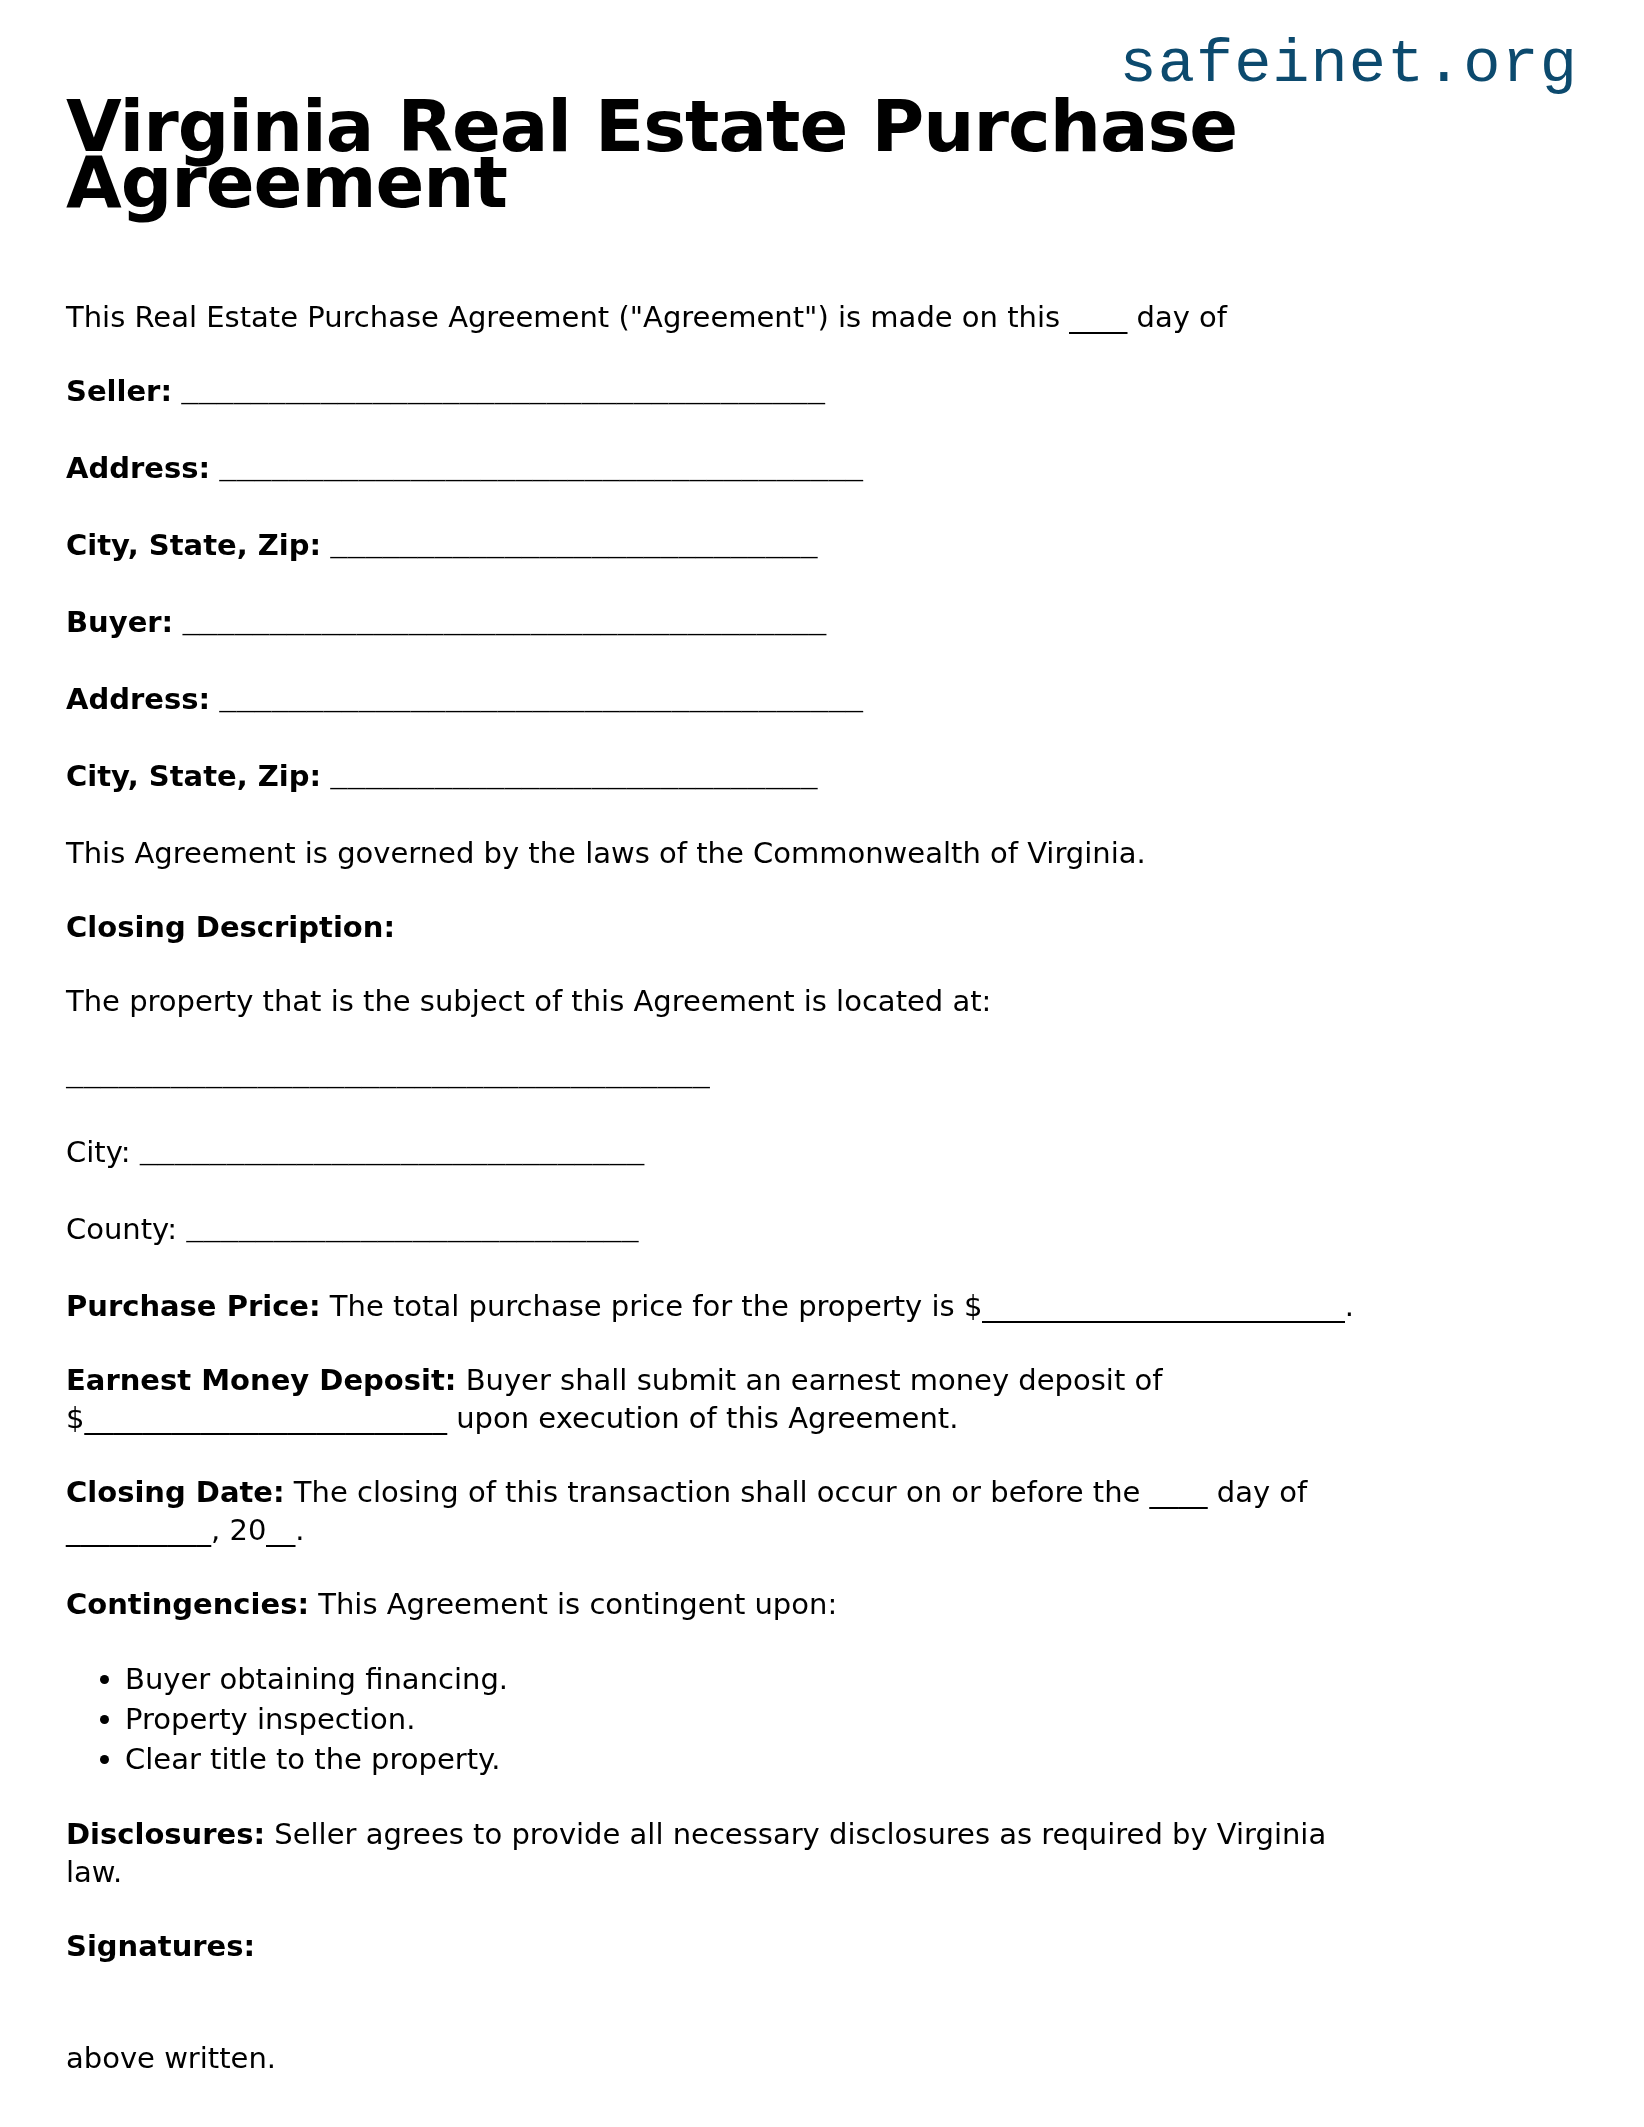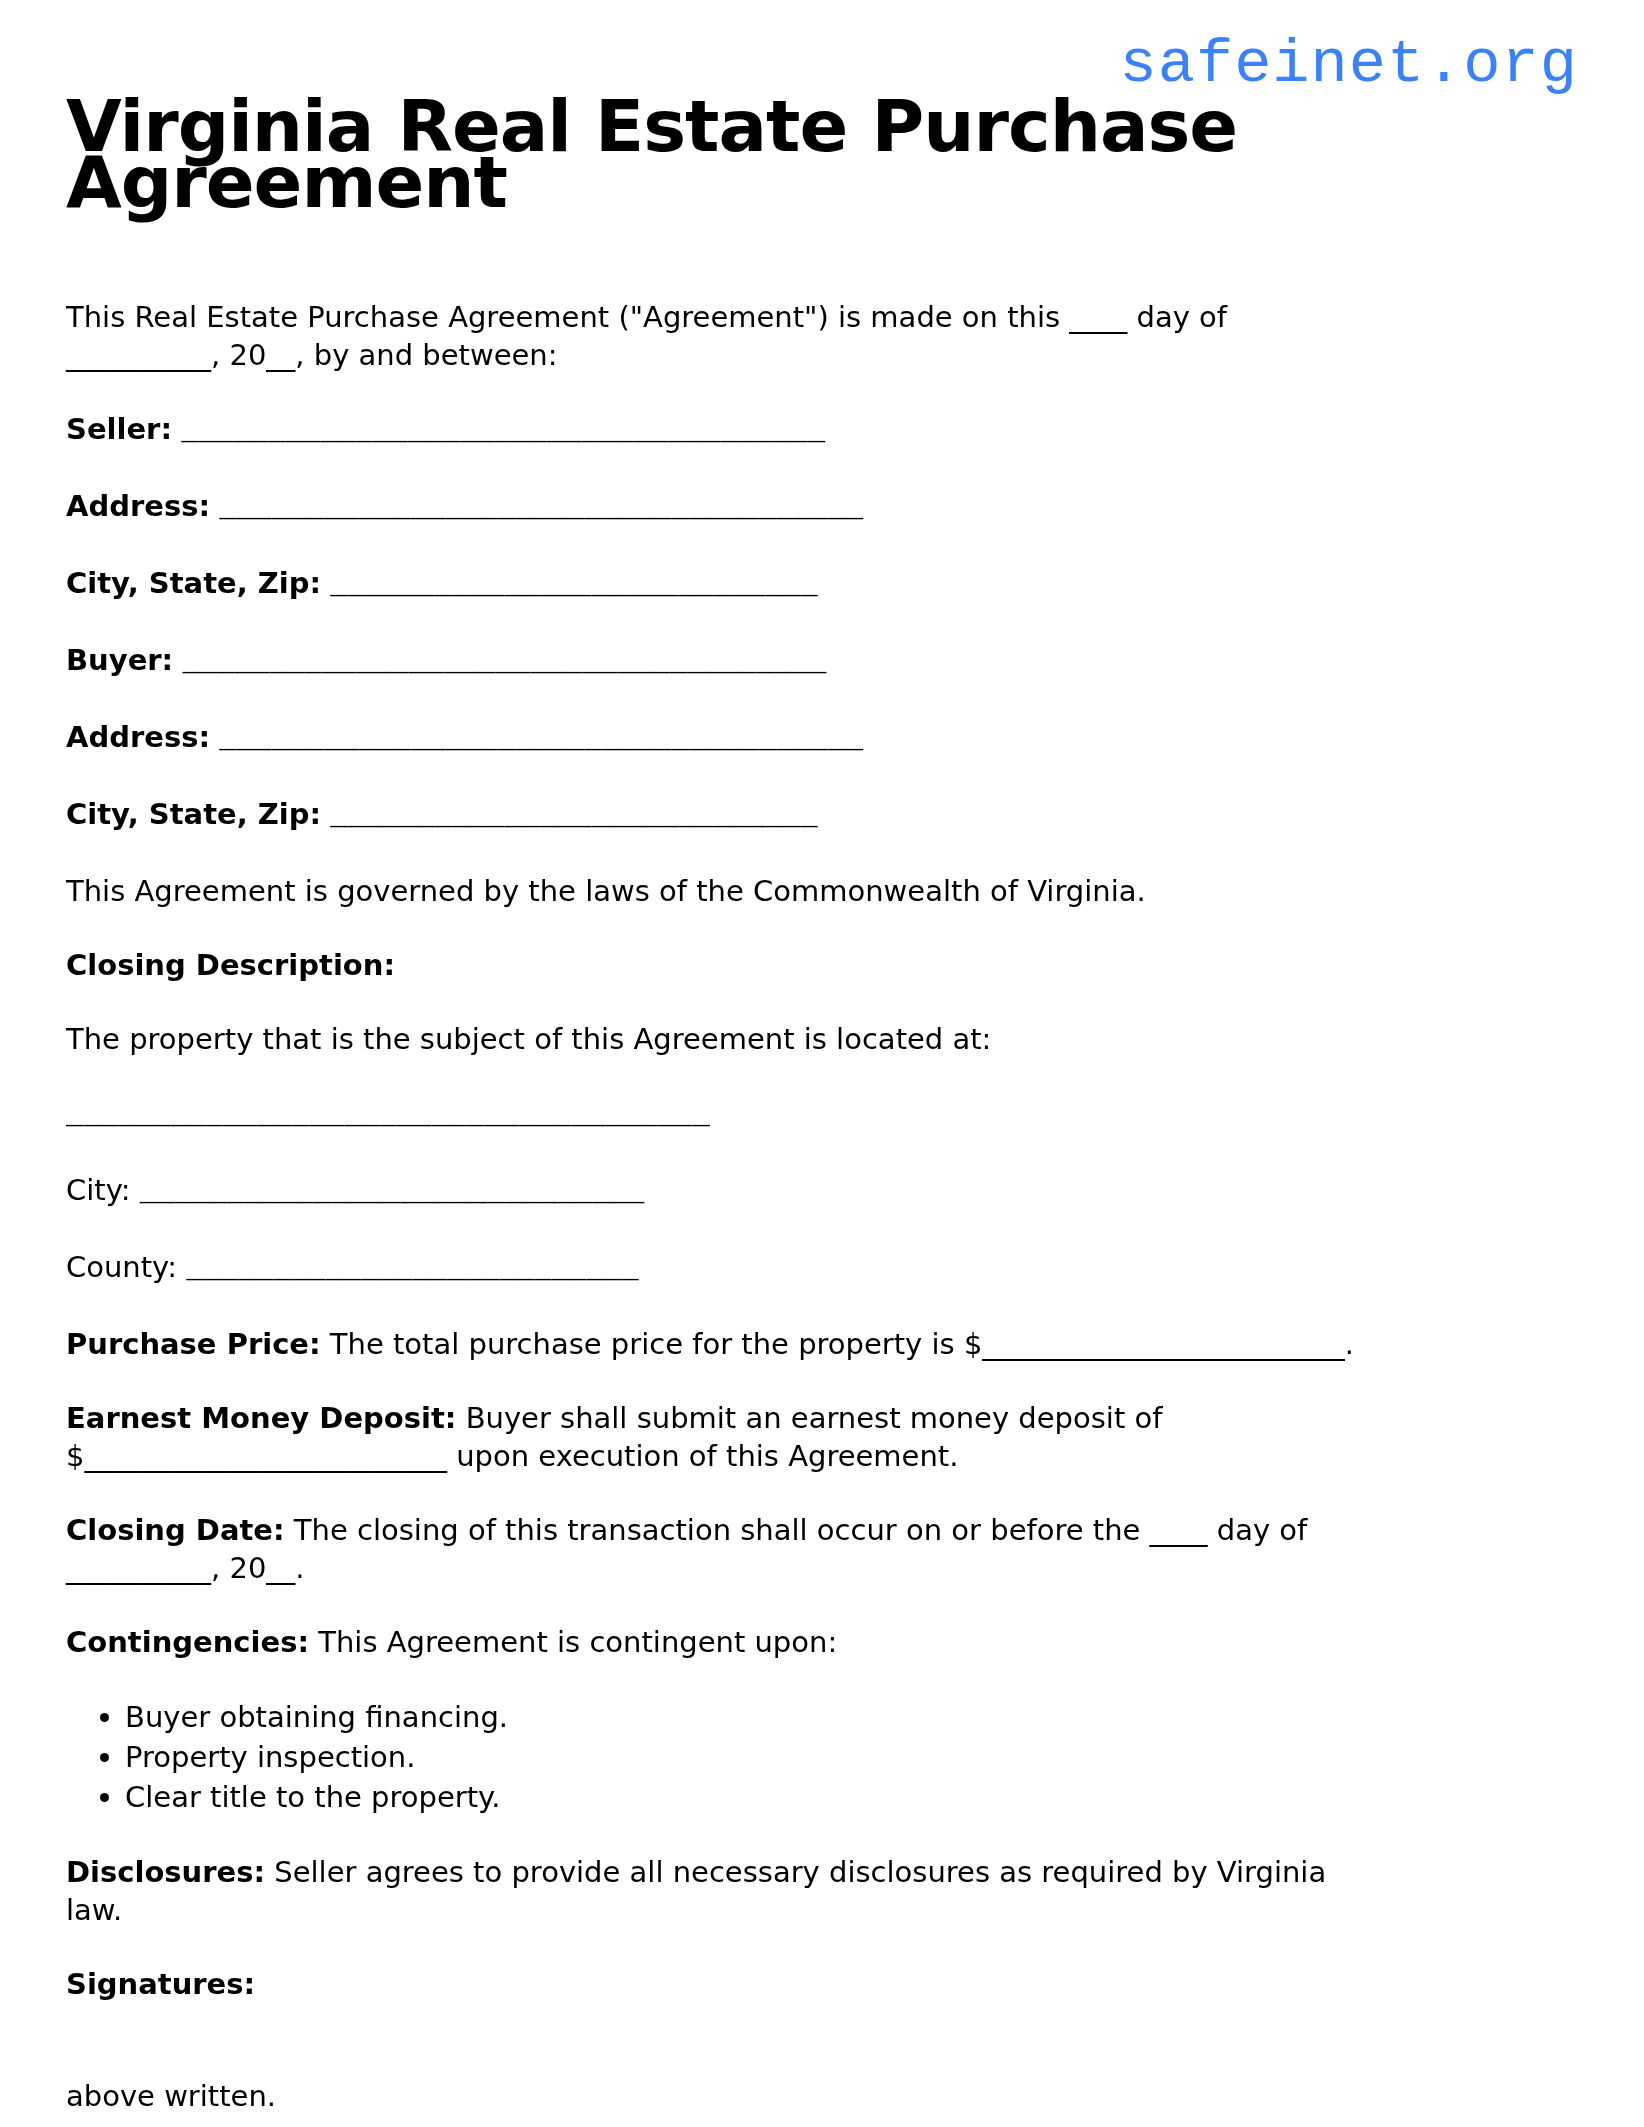--- a/index.html
+++ b/index.html
@@ -14,21 +14,21 @@
     box-sizing: border-box;
     padding: 34px 66px 0 66px;
     overflow: hidden;
   }
   .watermark {
     text-align: right;
     font-family: "Liberation Mono", monospace;
     font-size: 62px;
     line-height: 62px;
     letter-spacing: 1px;
-    color: #3b82f6;
+    color: #0c4a6e;
     margin: 0 0 2px 0;
   }
   h1.doc-title {
     font-size: 72px;
     line-height: 56px;
     font-weight: bold;
     letter-spacing: -1px;
     margin: 0 0 88px 0;
   }
   p { margin: 0 0 36px 0; }
@@ -42,21 +42,21 @@
   }
   ul.contingency-list li { line-height: 40px; }
 </style>
 </head>
 <body>
 
 <div class="watermark">safeinet.org</div>
 
 <h1 class="doc-title"><span>Virginia Real Estate Purchase</span><br><span>Agreement</span></h1>
 
-<p class="two-line"><span>This Real Estate Purchase Agreement ("Agreement") is made on this ____ day of</span><br><span>__________, 20__, by and between:</span></p>
+<p class="two-line"><span>This Real Estate Purchase Agreement ("Agreement") is made on this ____ day of</span><br></p>
 
 <p class="field"><strong>Seller:</strong> <span class="blank">_____________________________________</span></p>
 
 <p class="field"><strong>Address:</strong> <span class="blank">_____________________________________</span></p>
 
 <p class="field"><strong>City, State, Zip:</strong> <span class="blank">____________________________</span></p>
 
 <p class="field"><strong>Buyer:</strong> <span class="blank">_____________________________________</span></p>
 
 <p class="field"><strong>Address:</strong> <span class="blank">_____________________________________</span></p>

